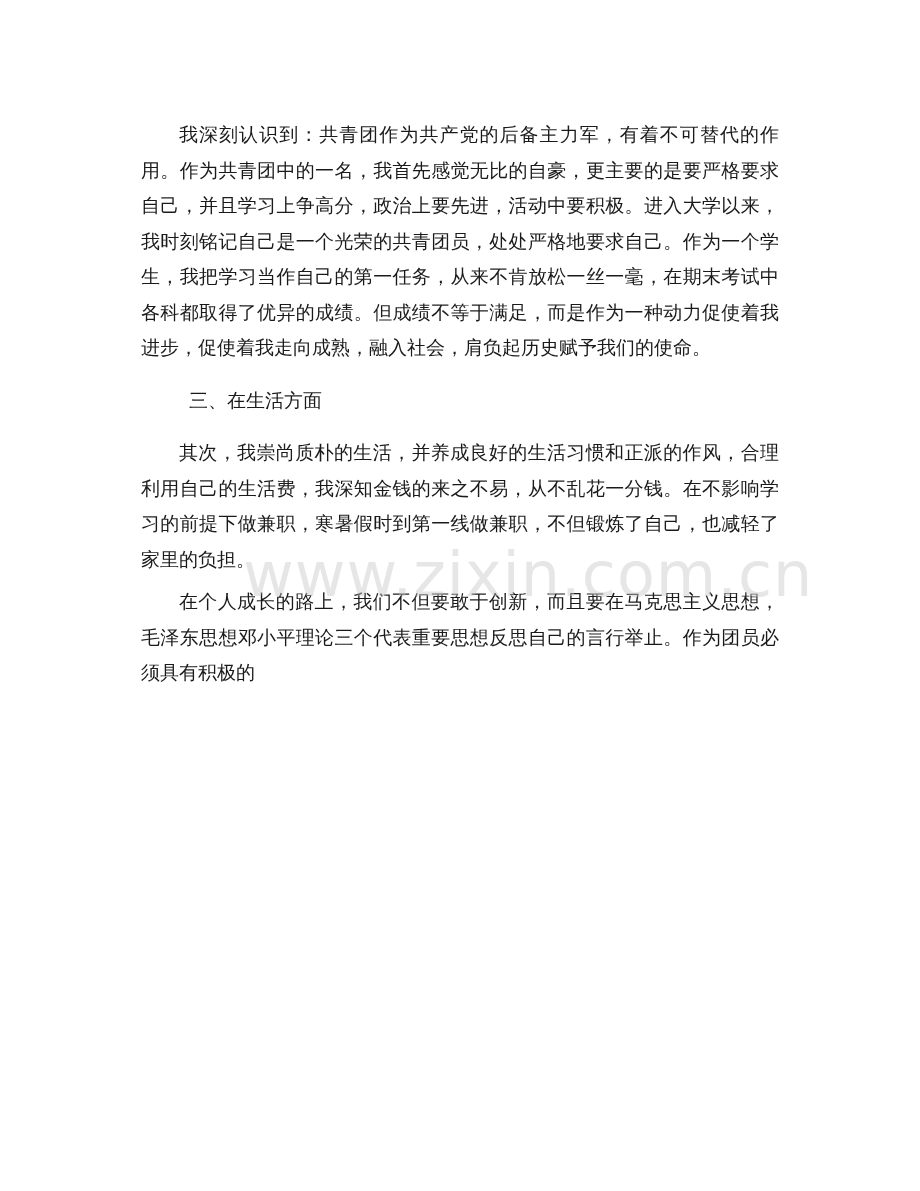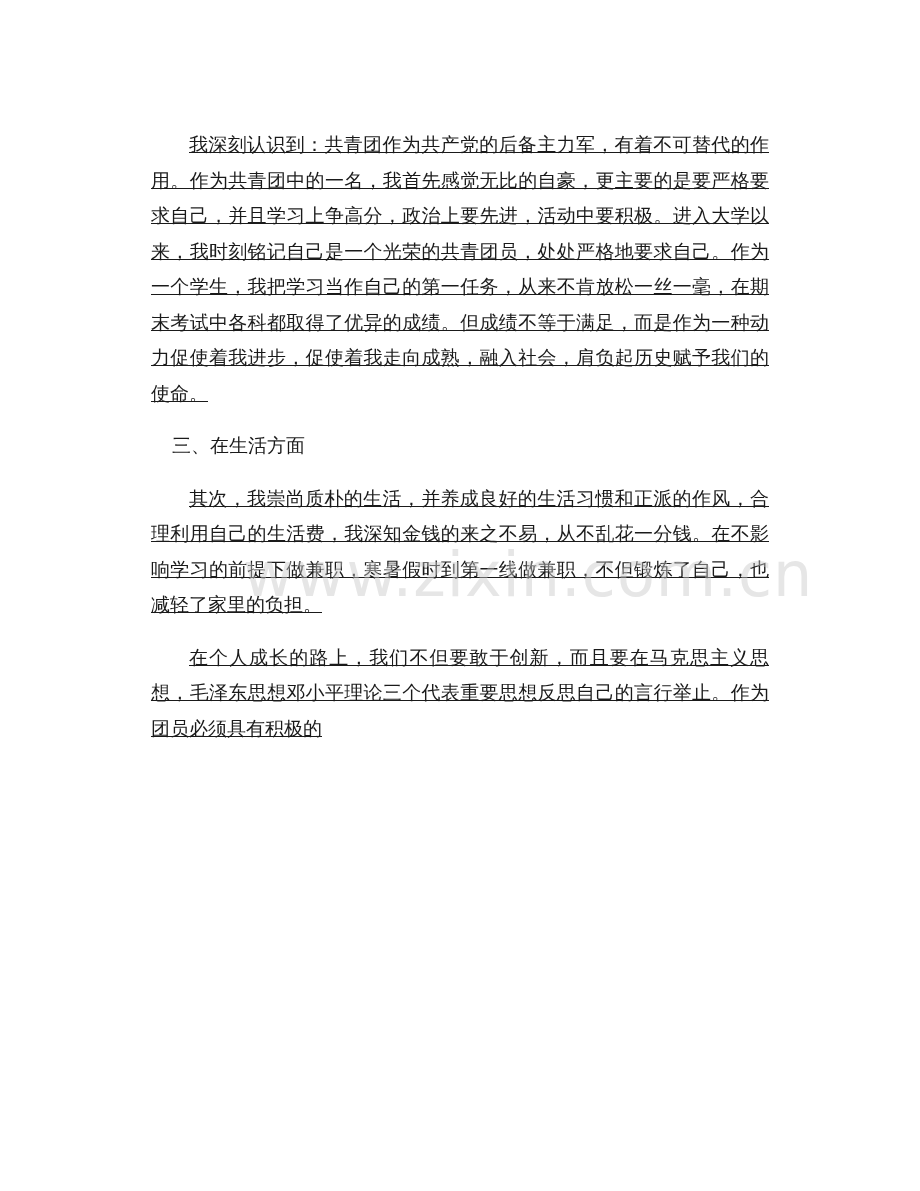--- a/index.html
+++ b/index.html
@@ -15,32 +15,31 @@
       font-family: "DejaVu Serif", "Liberation Serif", serif;
       color: #1a1a1a;
     }
     .page {
       position: absolute;
       left: 134px;
       top: 110px;
       width: 652px;
     }
     .para {
-      margin: 17px;
+      margin: 7px;
       font-size: 19px;
       line-height: 35.5px;
       text-indent: 38px;
       text-align: justify;
       text-justify: inter-character;
       letter-spacing: 0;
       word-break: break-all;
-      text-decoration: underline;
     }
     .heading {
-      margin: 0;
+      margin: 17px;
       font-size: 19px;
       line-height: 35.5px;
       text-indent: 38px;
     }
     .watermark {
       position: absolute;
       left: 243px;
       top: 540px;
       width: 450px;
       height: 70px;

